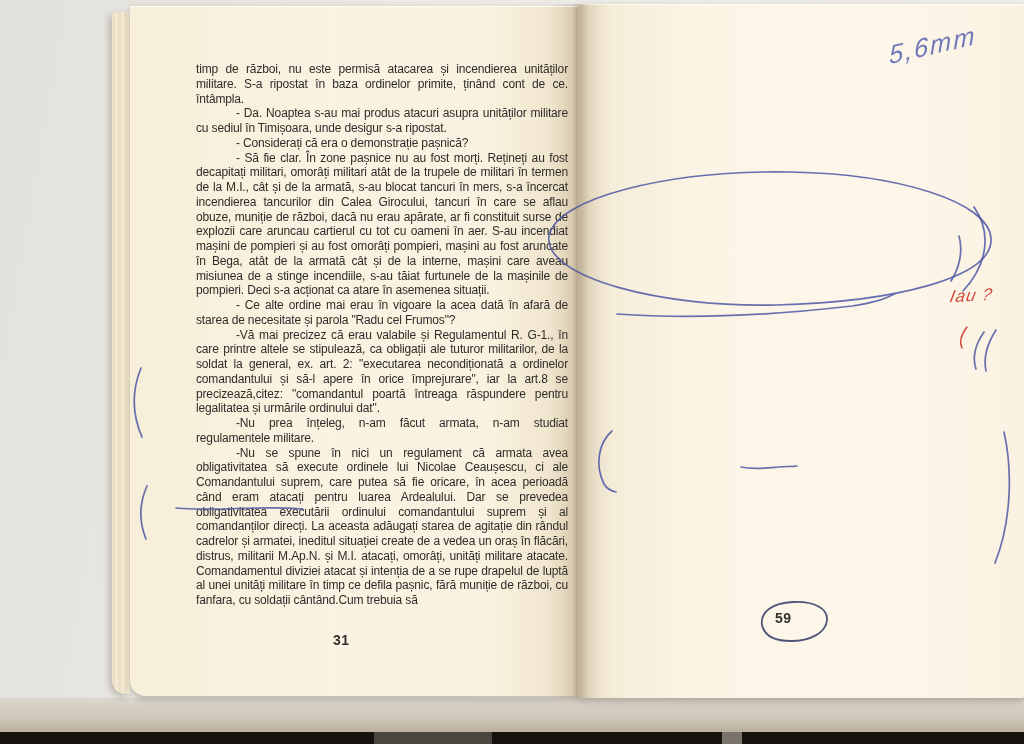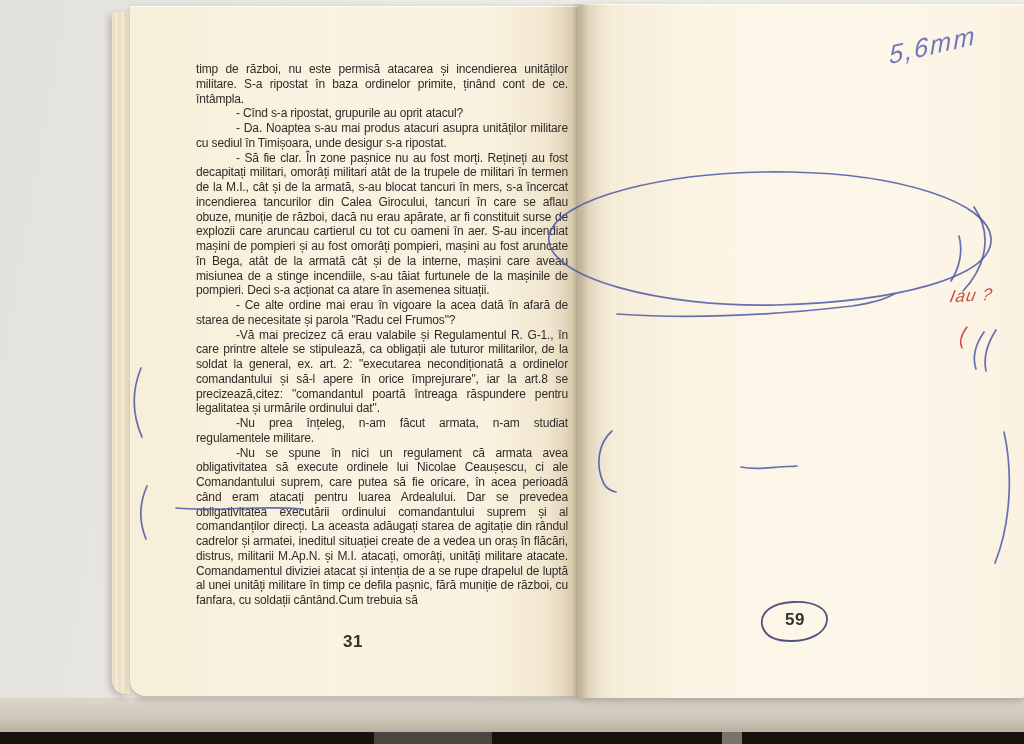--- a/index.html
+++ b/index.html
@@ -23,21 +23,21 @@
     background:linear-gradient(90deg,#e8dcc2 0%,#f5ecd7 5%,#fcf5e6 28%,#fdf7ea 70%,#faf1e1 100%);}
   .gutter-shadow{position:absolute;left:436px;top:0;width:64px;height:694px;pointer-events:none;
     background:linear-gradient(90deg,rgba(104,82,52,0) 0%,rgba(104,82,52,.12) 38%,rgba(78,58,34,.26) 50%,rgba(104,82,52,.10) 64%,rgba(104,82,52,0) 100%);}
 
   .text-col{position:absolute;color:#2e2c29;font-size:12px;line-height:14.75px;
     letter-spacing:-0.15px;}
   .text-col-left{left:66px;top:56px;width:372px;}
   .para{margin:0;text-align:justify;}
   .para.indent{text-indent:40px;}
 
-  .page-number{position:absolute;width:40px;text-align:center;font-size:17px;
+  .page-number{position:absolute;width:40px;font-size:14px;
     font-weight:bold;color:#33312d;letter-spacing:.5px;}
   .pn-left{left:221px;top:628px;}
   .pn-right{left:663px;top:606px;}
 
   .ink-overlay{position:absolute;left:0;top:0;width:1024px;height:744px;pointer-events:none;}
   .ink-blue{stroke:#4d57a5;stroke-width:1.7;fill:none;opacity:.85;stroke-linecap:round;}
   .ink-blue-dark{stroke:#3c4370;stroke-width:1.8;fill:none;opacity:.9;stroke-linecap:round;}
   .ink-red{stroke:#c93a2b;stroke-width:1.4;fill:none;opacity:.9;stroke-linecap:round;}
 
   .hw{position:absolute;pointer-events:none;white-space:nowrap;}
@@ -56,22 +56,22 @@
     <div class="seg1"></div>
     <div class="seg2"></div>
   </div>
 
   <div class="book">
     <div class="edge-stack"></div>
 
     <div class="page page-left">
       <div class="text-col text-col-left">
           <p class="para">timp de război, nu este permisă atacarea și incendierea unităților militare. S-a ripostat în baza ordinelor primite, ținând cont de ce. întâmpla.</p>
-          <p class="para indent">- Cînd s-a ripostat, grupurile au oprit atacul?</p>
           <p class="para indent">- Da. Noaptea s-au mai produs atacuri asupra unităților militare cu sediul în Timișoara, unde desigur s-a ripostat.</p>
+          <p class="para indent">- Considerați că era o demonstrație pașnică?</p>
           <p class="para indent">- Să fie clar. În zone pașnice nu au fost morți. Rețineți au fost decapitați militari, omorâți militari atât de la trupele de militari în termen de la M.I., cât și de la armată, s-au blocat tancuri în mers, s-a încercat incendierea tancurilor din Calea Girocului, tancuri în care se aflau obuze, muniție de război, dacă nu erau apărate, ar fi constituit surse de explozii care aruncau cartierul cu tot cu oameni în aer. S-au incendiat mașini de pompieri și au fost omorâți pompieri, mașini au fost aruncate în Bega, atât de la armată cât și de la interne, mașini care aveau misiunea de a stinge incendiile, s-au tăiat furtunele de la mașinile de pompieri. Deci s-a acționat ca atare în asemenea situații.</p>
           <p class="para indent">- Ce alte ordine mai erau în vigoare la acea dată în afară de starea de necesitate și parola "Radu cel Frumos"?</p>
           <p class="para indent">-Vă mai precizez că erau valabile și Regulamentul R. G-1., în care printre altele se stipulează, ca obligații ale tuturor militarilor, de la soldat la general, ex. art. 2: "executarea necondiționată a ordinelor comandantului și să-l apere în orice împrejurare", iar la art.8 se precizează,citez: "comandantul poartă întreaga răspundere pentru legalitatea și urmările ordinului dat".</p>
           <p class="para indent">-Nu prea înțeleg, n-am făcut armata, n-am studiat regulamentele militare.</p>
           <p class="para indent">-Nu se spune în nici un regulament că armata avea obligativitatea să execute ordinele lui Nicolae Ceaușescu, ci ale Comandantului suprem, care putea să fie oricare, în acea perioadă când eram atacați pentru luarea Ardealului. Dar se prevedea obligativitatea executării ordinului comandantului suprem și al comandanților direcți. La aceasta adăugați starea de agitație din rândul cadrelor și armatei, ineditul situației create de a vedea un oraș în flăcări, distrus, militarii M.Ap.N. și M.I. atacați, omorâți, unități militare atacate. Comandamentul diviziei atacat și intenția de a se rupe drapelul de luptă al unei unități militare în timp ce defila pașnic, fără muniție de război, cu fanfara, cu soldații cântând.Cum trebuia să</p>
         </div>
     </div>
 
     <div class="page page-right">
       

